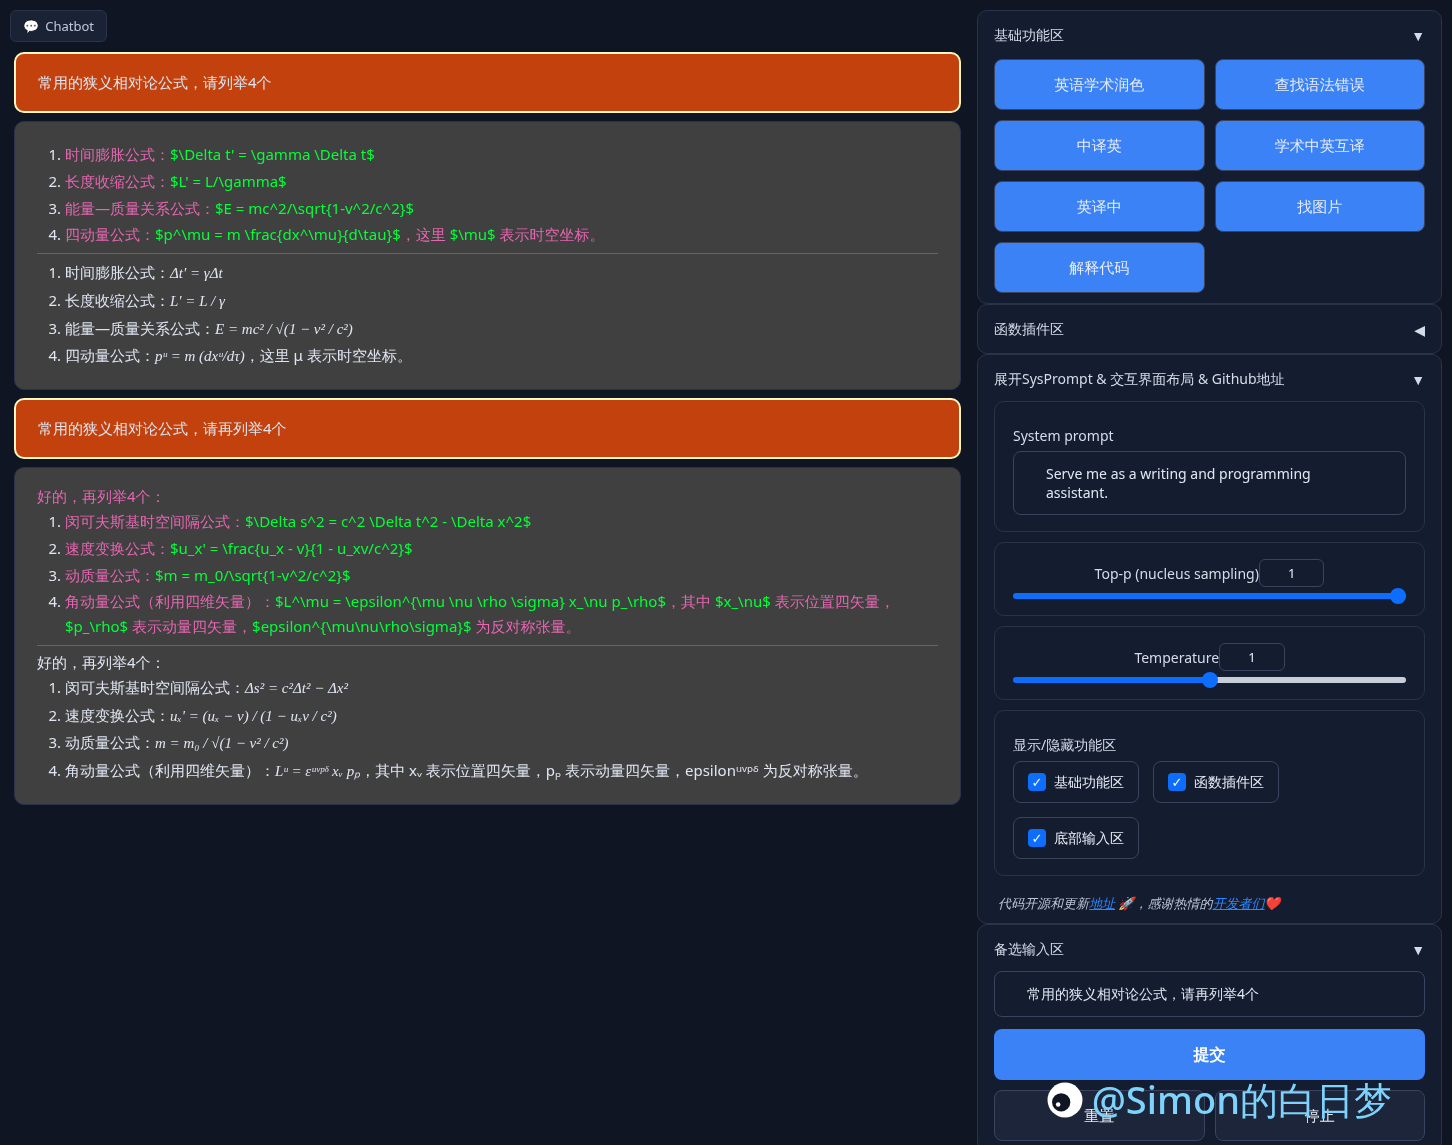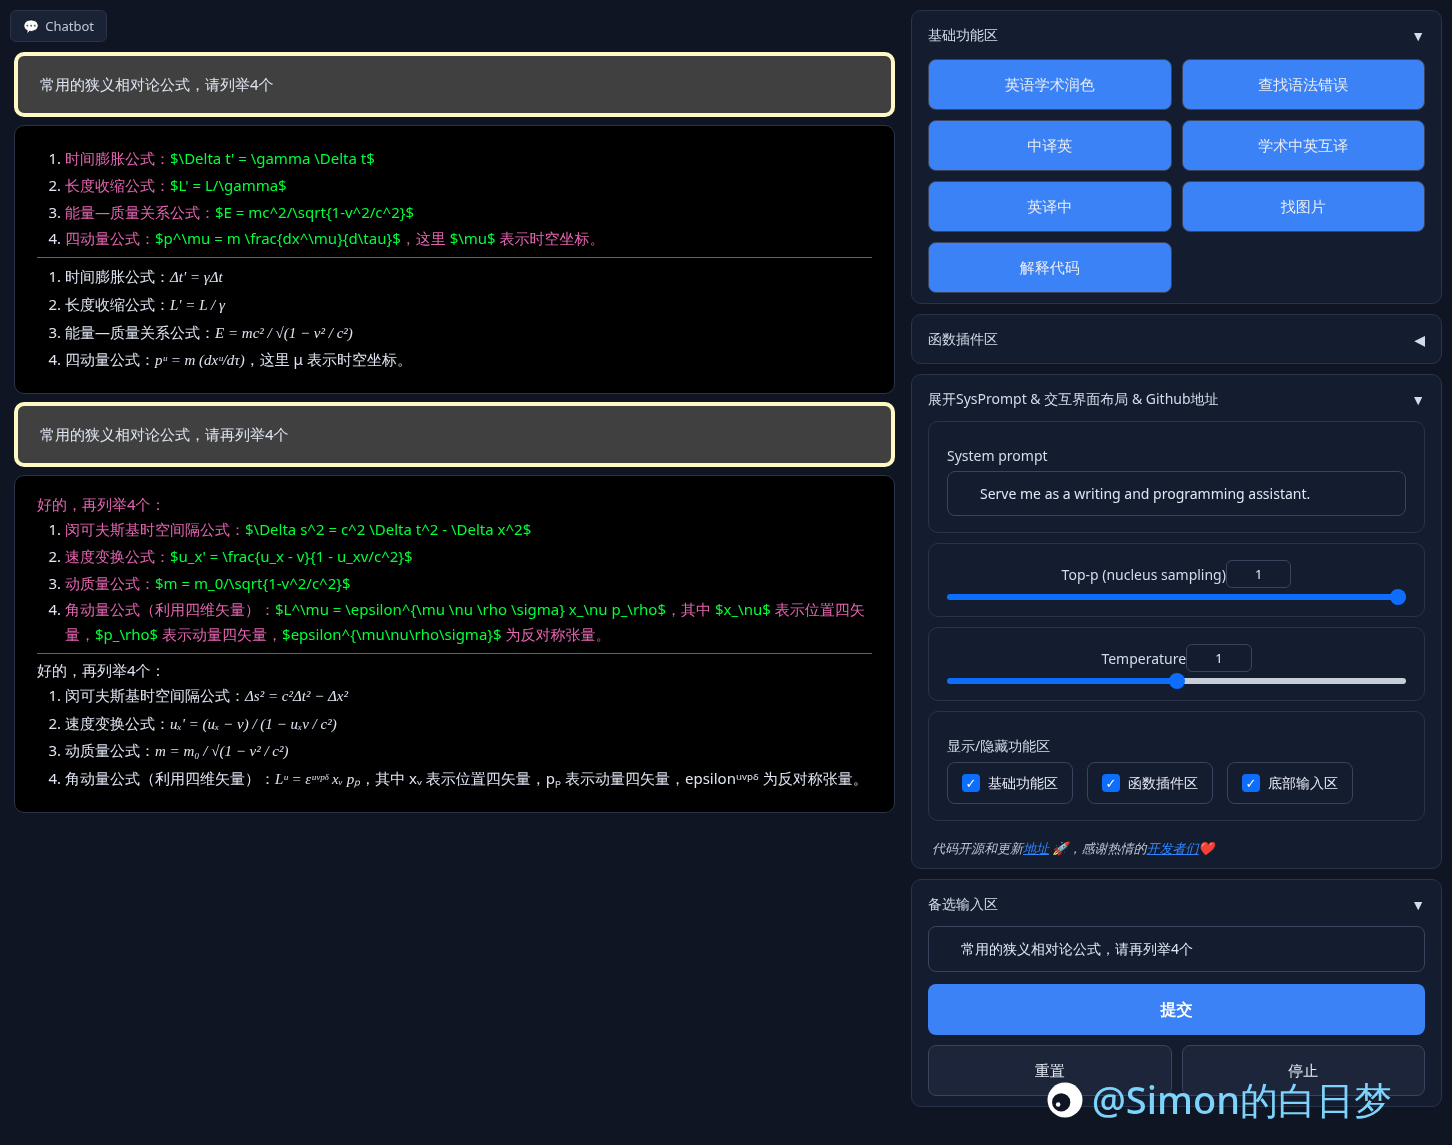--- a/index.html
+++ b/index.html
@@ -1,22 +1,22 @@
 <!DOCTYPE html>
 <html><head>
 <meta charset="utf-8">
 <style>
   * {margin:0;padding:0;box-sizing:border-box;font-family:system-ui,-apple-system,sans-serif;}
   body {background:#0f1523;color:#e0e0e0;width:1452px;height:1145px;overflow:hidden;display:flex;padding:10px;gap:12px;}
   .main {flex:1;display:flex;flex-direction:column;gap:6px;}
-  .side {width:531px;display:flex;flex-direction:column;gap:10px;}
+  .side {width:465px;display:flex;flex-direction:column;}
   .tab {background:#1a2235;border:1px solid #2a3348;padding:6px 12px;border-radius:6px;width:fit-content;color:#c0c8d7;font-size:13px;display:flex;align-items:center;gap:6px;}
   .chat {flex:1;overflow:auto;display:flex;flex-direction:column;gap:8px;padding:4px;}
-  .bubble {background:#404040;border:4px solid #fef9c3;border-radius:10px;padding:18px 22px;color:#dfe5f2;font-size:15px;}
-  .dark-bubble {background:#000000;border:1px solid #2a3348;}
+  .bubble {background:#c2410c;border:2px solid #fef9c3;border-radius:10px;padding:18px 22px;color:#dfe5f2;font-size:15px;}
+  .dark-bubble {background:#404040;border:1px solid #2a3348;}
   ol {padding-left:28px;line-height:1.65;}
   ol li {margin:2px 0;}
   .raw {color:#00ff38;}
   .pink {color:#e565b1;}
   hr.sep {border:0;border-top:1px solid #5a647c;margin:6px 0;}
   .panel {background:#141c30;border:1px solid #2a3348;border-radius:10px;padding:10px 16px;}
   .panel-head {display:flex;justify-content:space-between;align-items:center;padding:4px 0 4px;color:#d5dbe8;font-size:14px;cursor:pointer;}
   .btn-grid {display:grid;grid-template-columns:1fr 1fr;gap:10px;margin-top:10px;}
   .btn {background:#3b82f6;border:1px solid #3a445e;border-radius:8px;padding:14px 8px;text-align:center;color:#e8ecf5;font-size:15px;font-weight:500;cursor:pointer;}
   .secthead {display:flex;justify-content:space-between;align-items:center;padding:4px 0;color:#d5dbe8;font-size:14px;cursor:pointer;}

